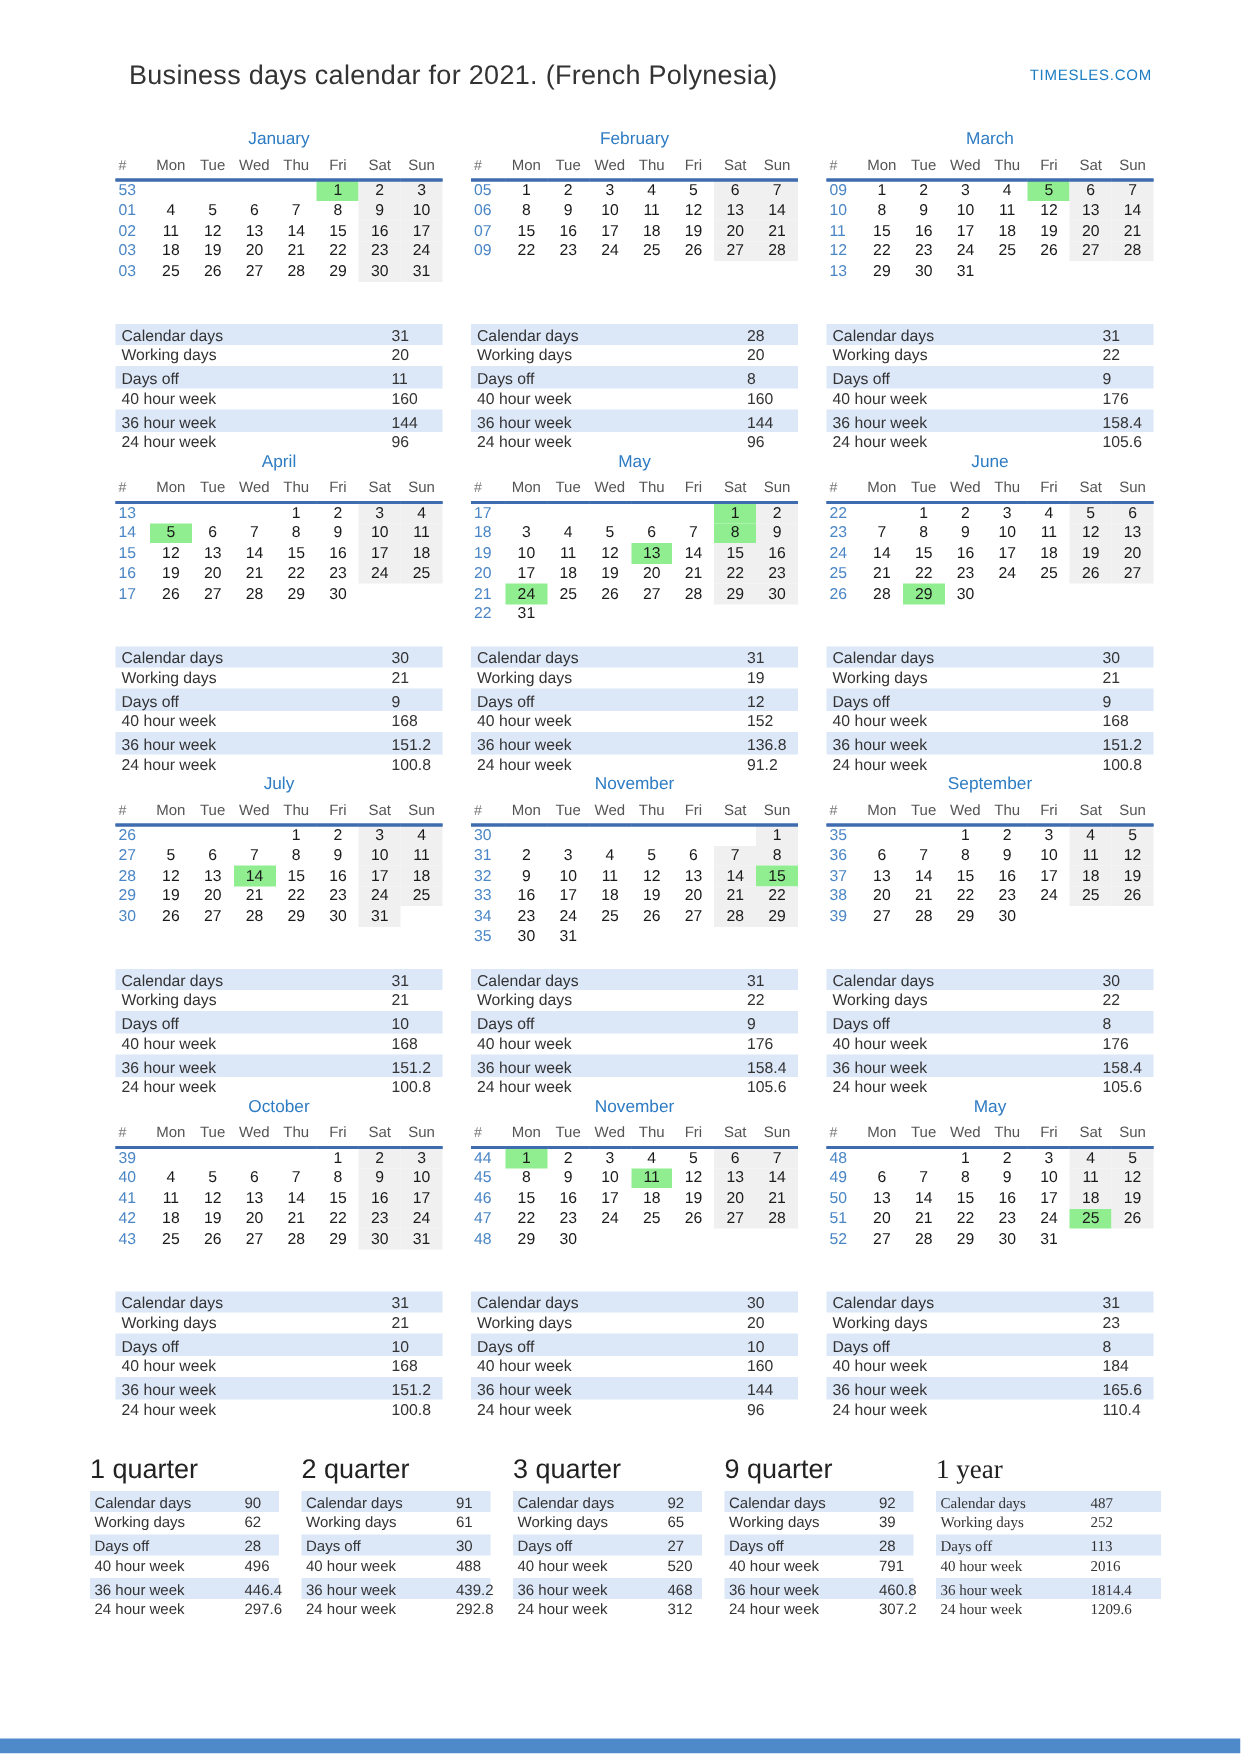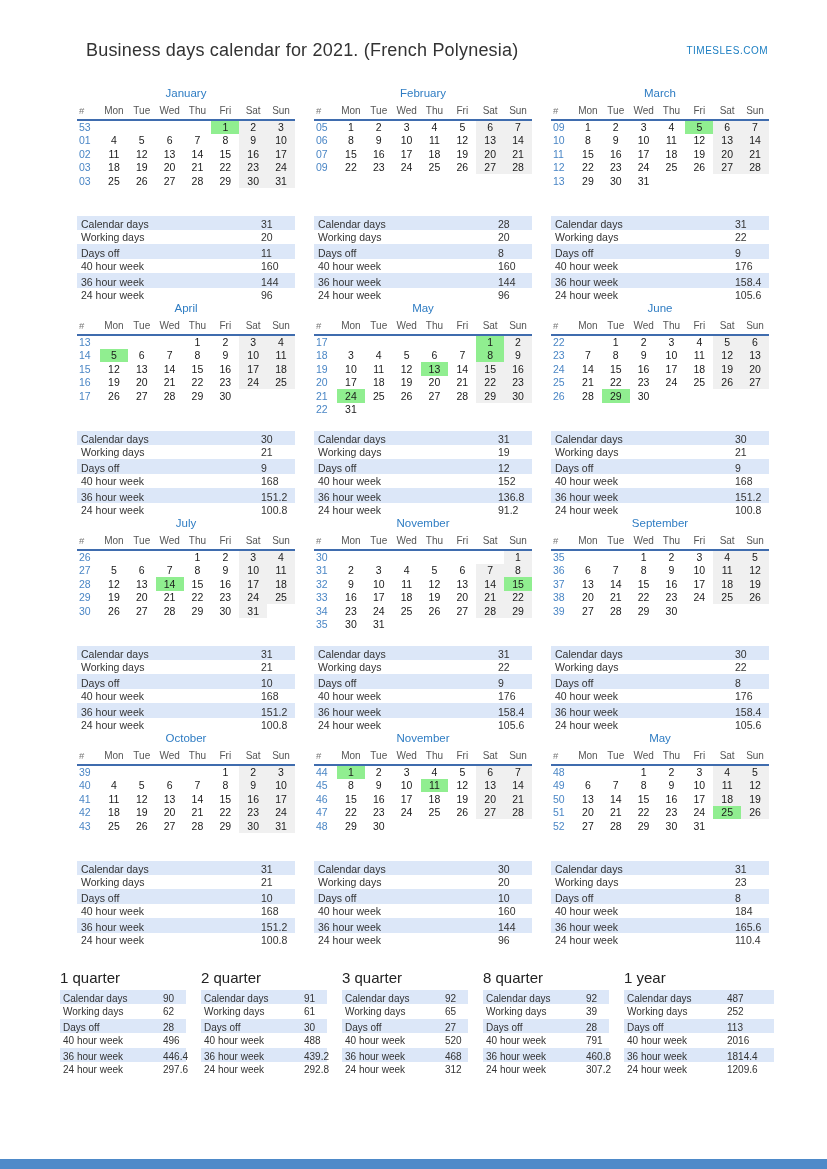--- a/index.html
+++ b/index.html
@@ -42,22 +42,22 @@
   .stats { margin-top: auto; width: 100%; }
   .srow {
     display: flex; align-items: center; height: 14.4px;
     font-size: 10.5px; color: #333; padding-left: 4px;
   }
   .srow.alt { background: #dce7f8; align-items: flex-end; }
   .month .slabel { flex: 0 0 180px; }
   .svalue { white-space: nowrap; }
   .summaries { display: flex; padding: 22px 0 0 60px; }
   .summary { width: 126px; margin-right: 15px; }
-  .summary:last-child { width: 150px; margin-right: 0; }
-  .summary-name { font-size: 15px; font-weight: 400; color: #222; margin-bottom: 4px; }
+  .summary:last-child { width: 150px; margin-right: 0; font-family: Liberation Serif, serif; }
+  .summary-name { font-size: 18px; font-weight: 400; color: #222; margin-bottom: 4px; }
   .summary .srow { font-size: 10px; padding-left: 3px; }
   .summary .slabel { flex: 0 0 100px; }
   .footer-bar {
     position: absolute; left: 0; bottom: 0; width: 827px; height: 10px;
     background: #4e8ac9;
   }
 </style>
 </head>
 <body>
 
@@ -1316,21 +1316,21 @@
             <span class="svalue">468</span>
           </div>
           <div class="srow">
             <span class="slabel">24 hour week</span>
             <span class="svalue">312</span>
           </div>
         </div>
   </div>
 
   <div class="summary">
-    <div class="summary-name">8 quarter</div>
+    <div class="summary-name">9 quarter</div>
     <div class="stats">
           <div class="srow alt">
             <span class="slabel">Calendar days</span>
             <span class="svalue">92</span>
           </div>
           <div class="srow">
             <span class="slabel">Working days</span>
             <span class="svalue">39</span>
           </div>
           <div class="srow alt">

